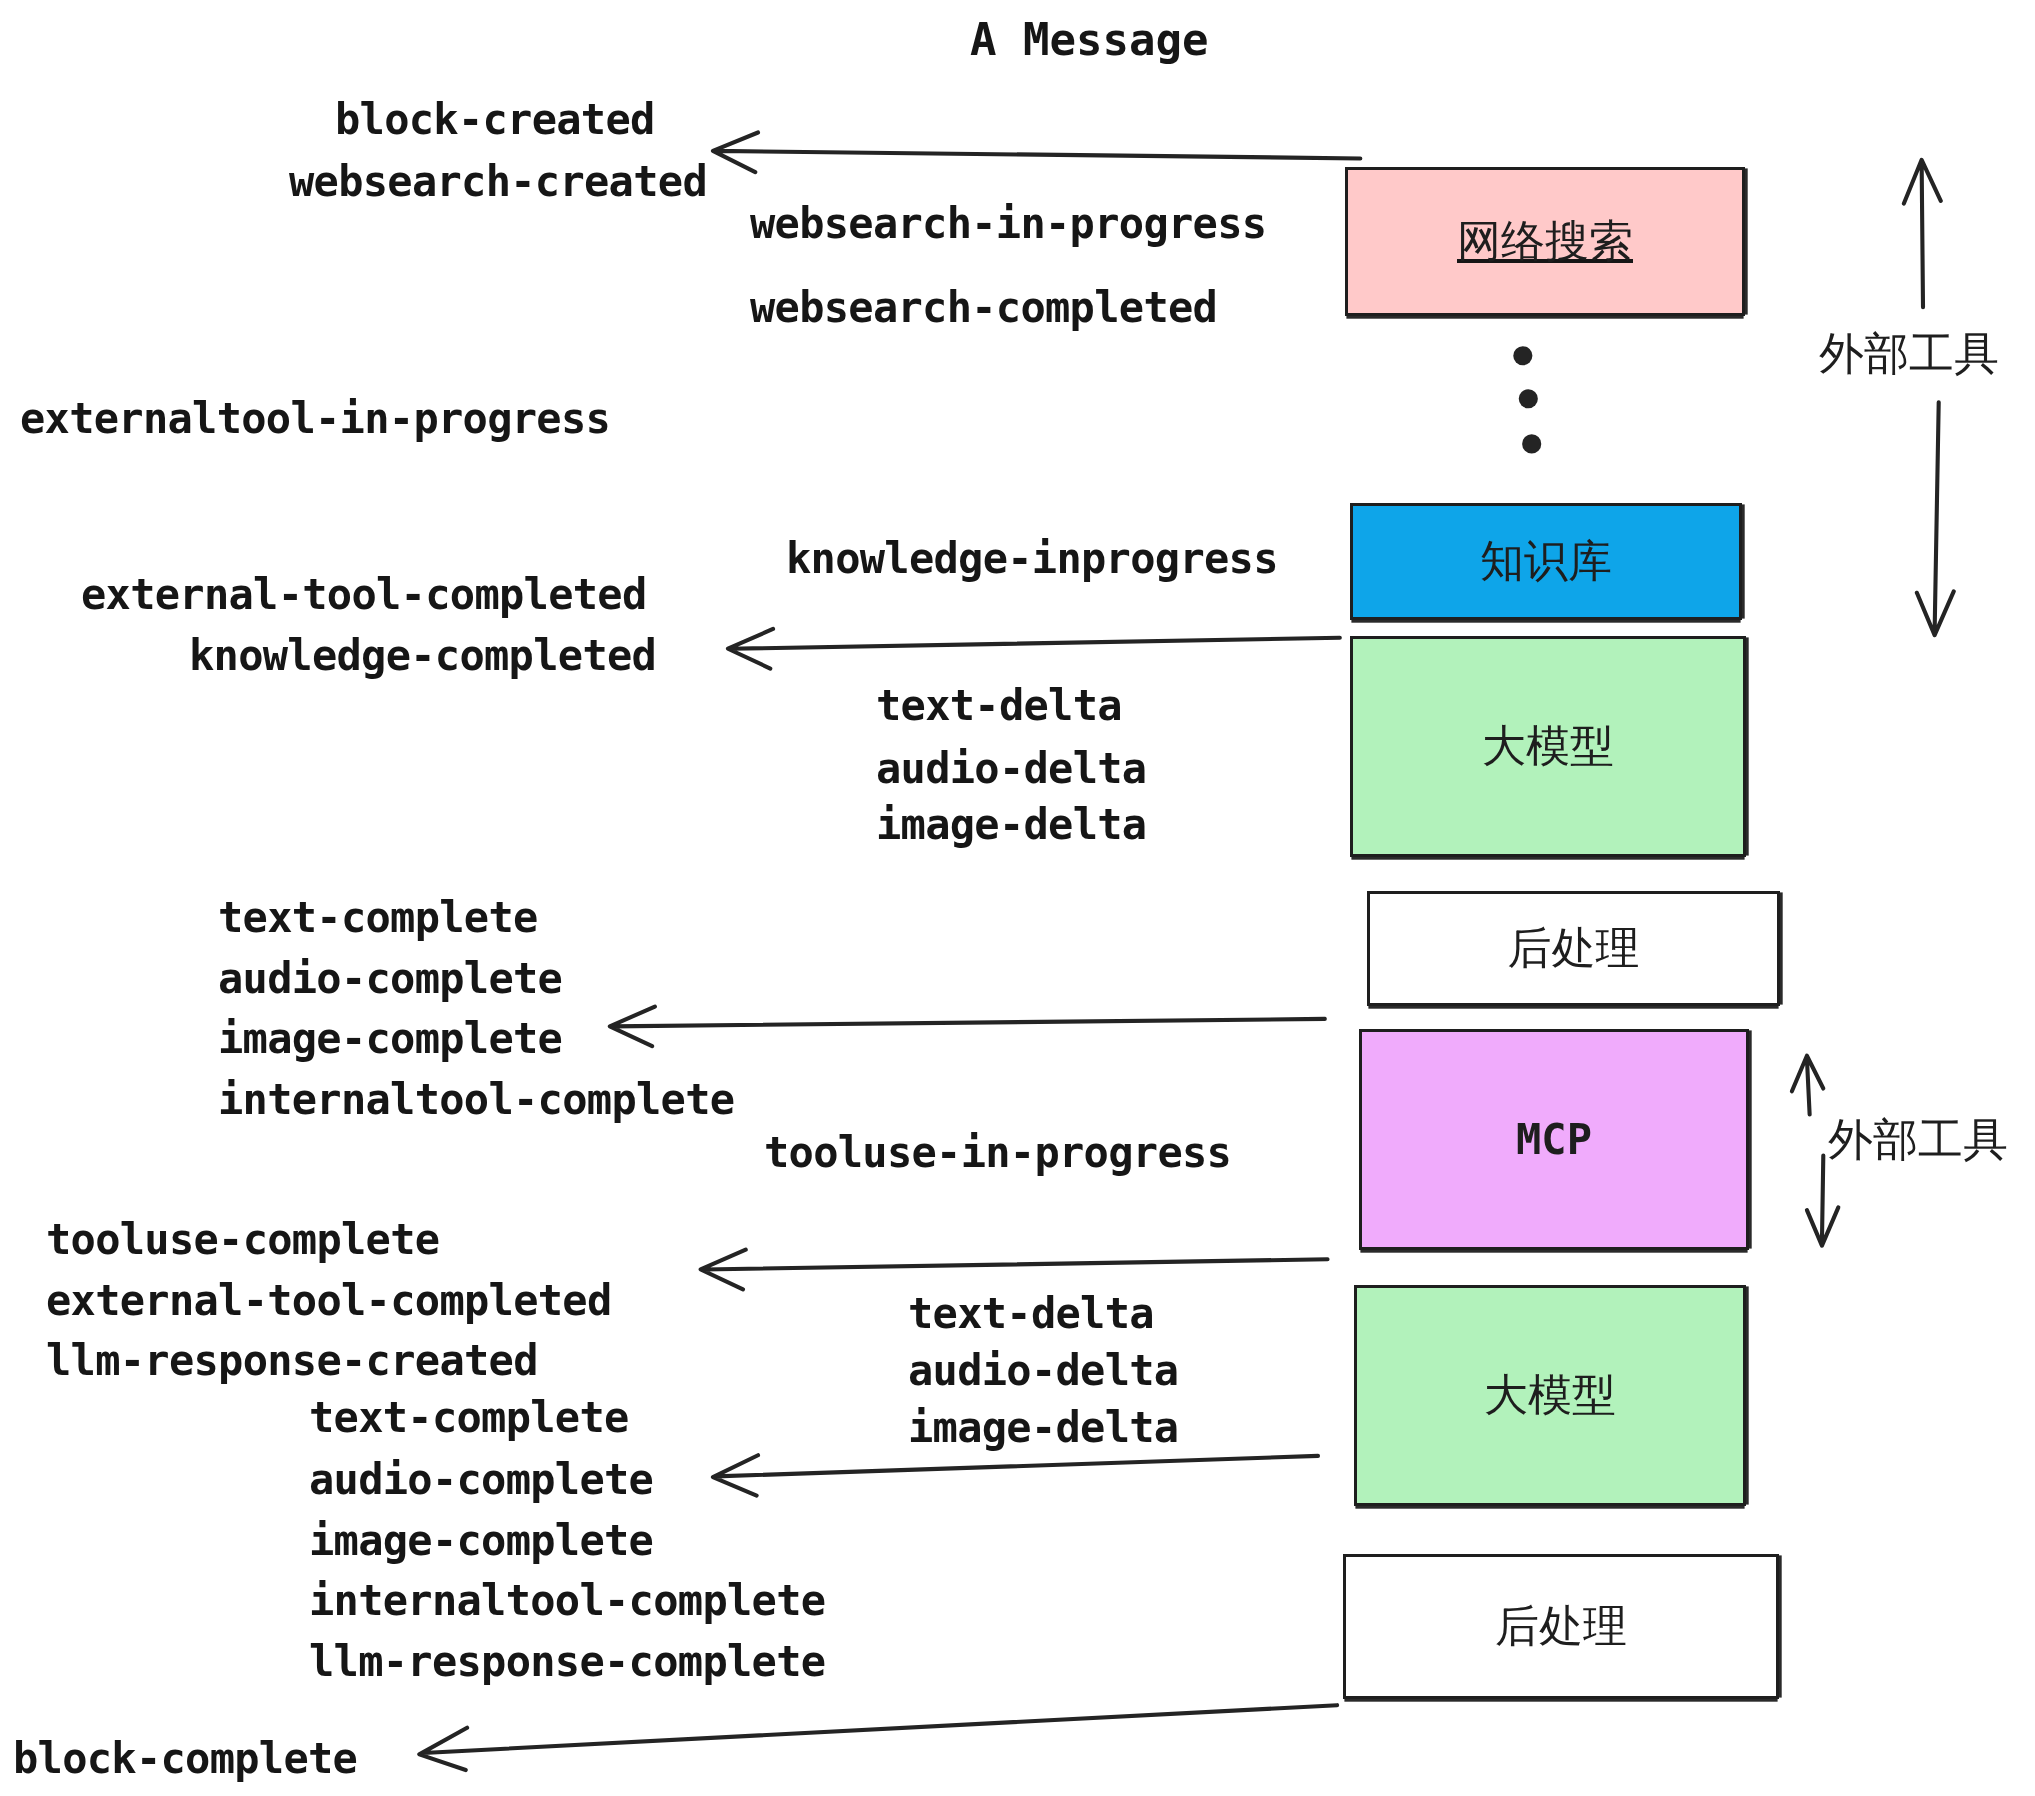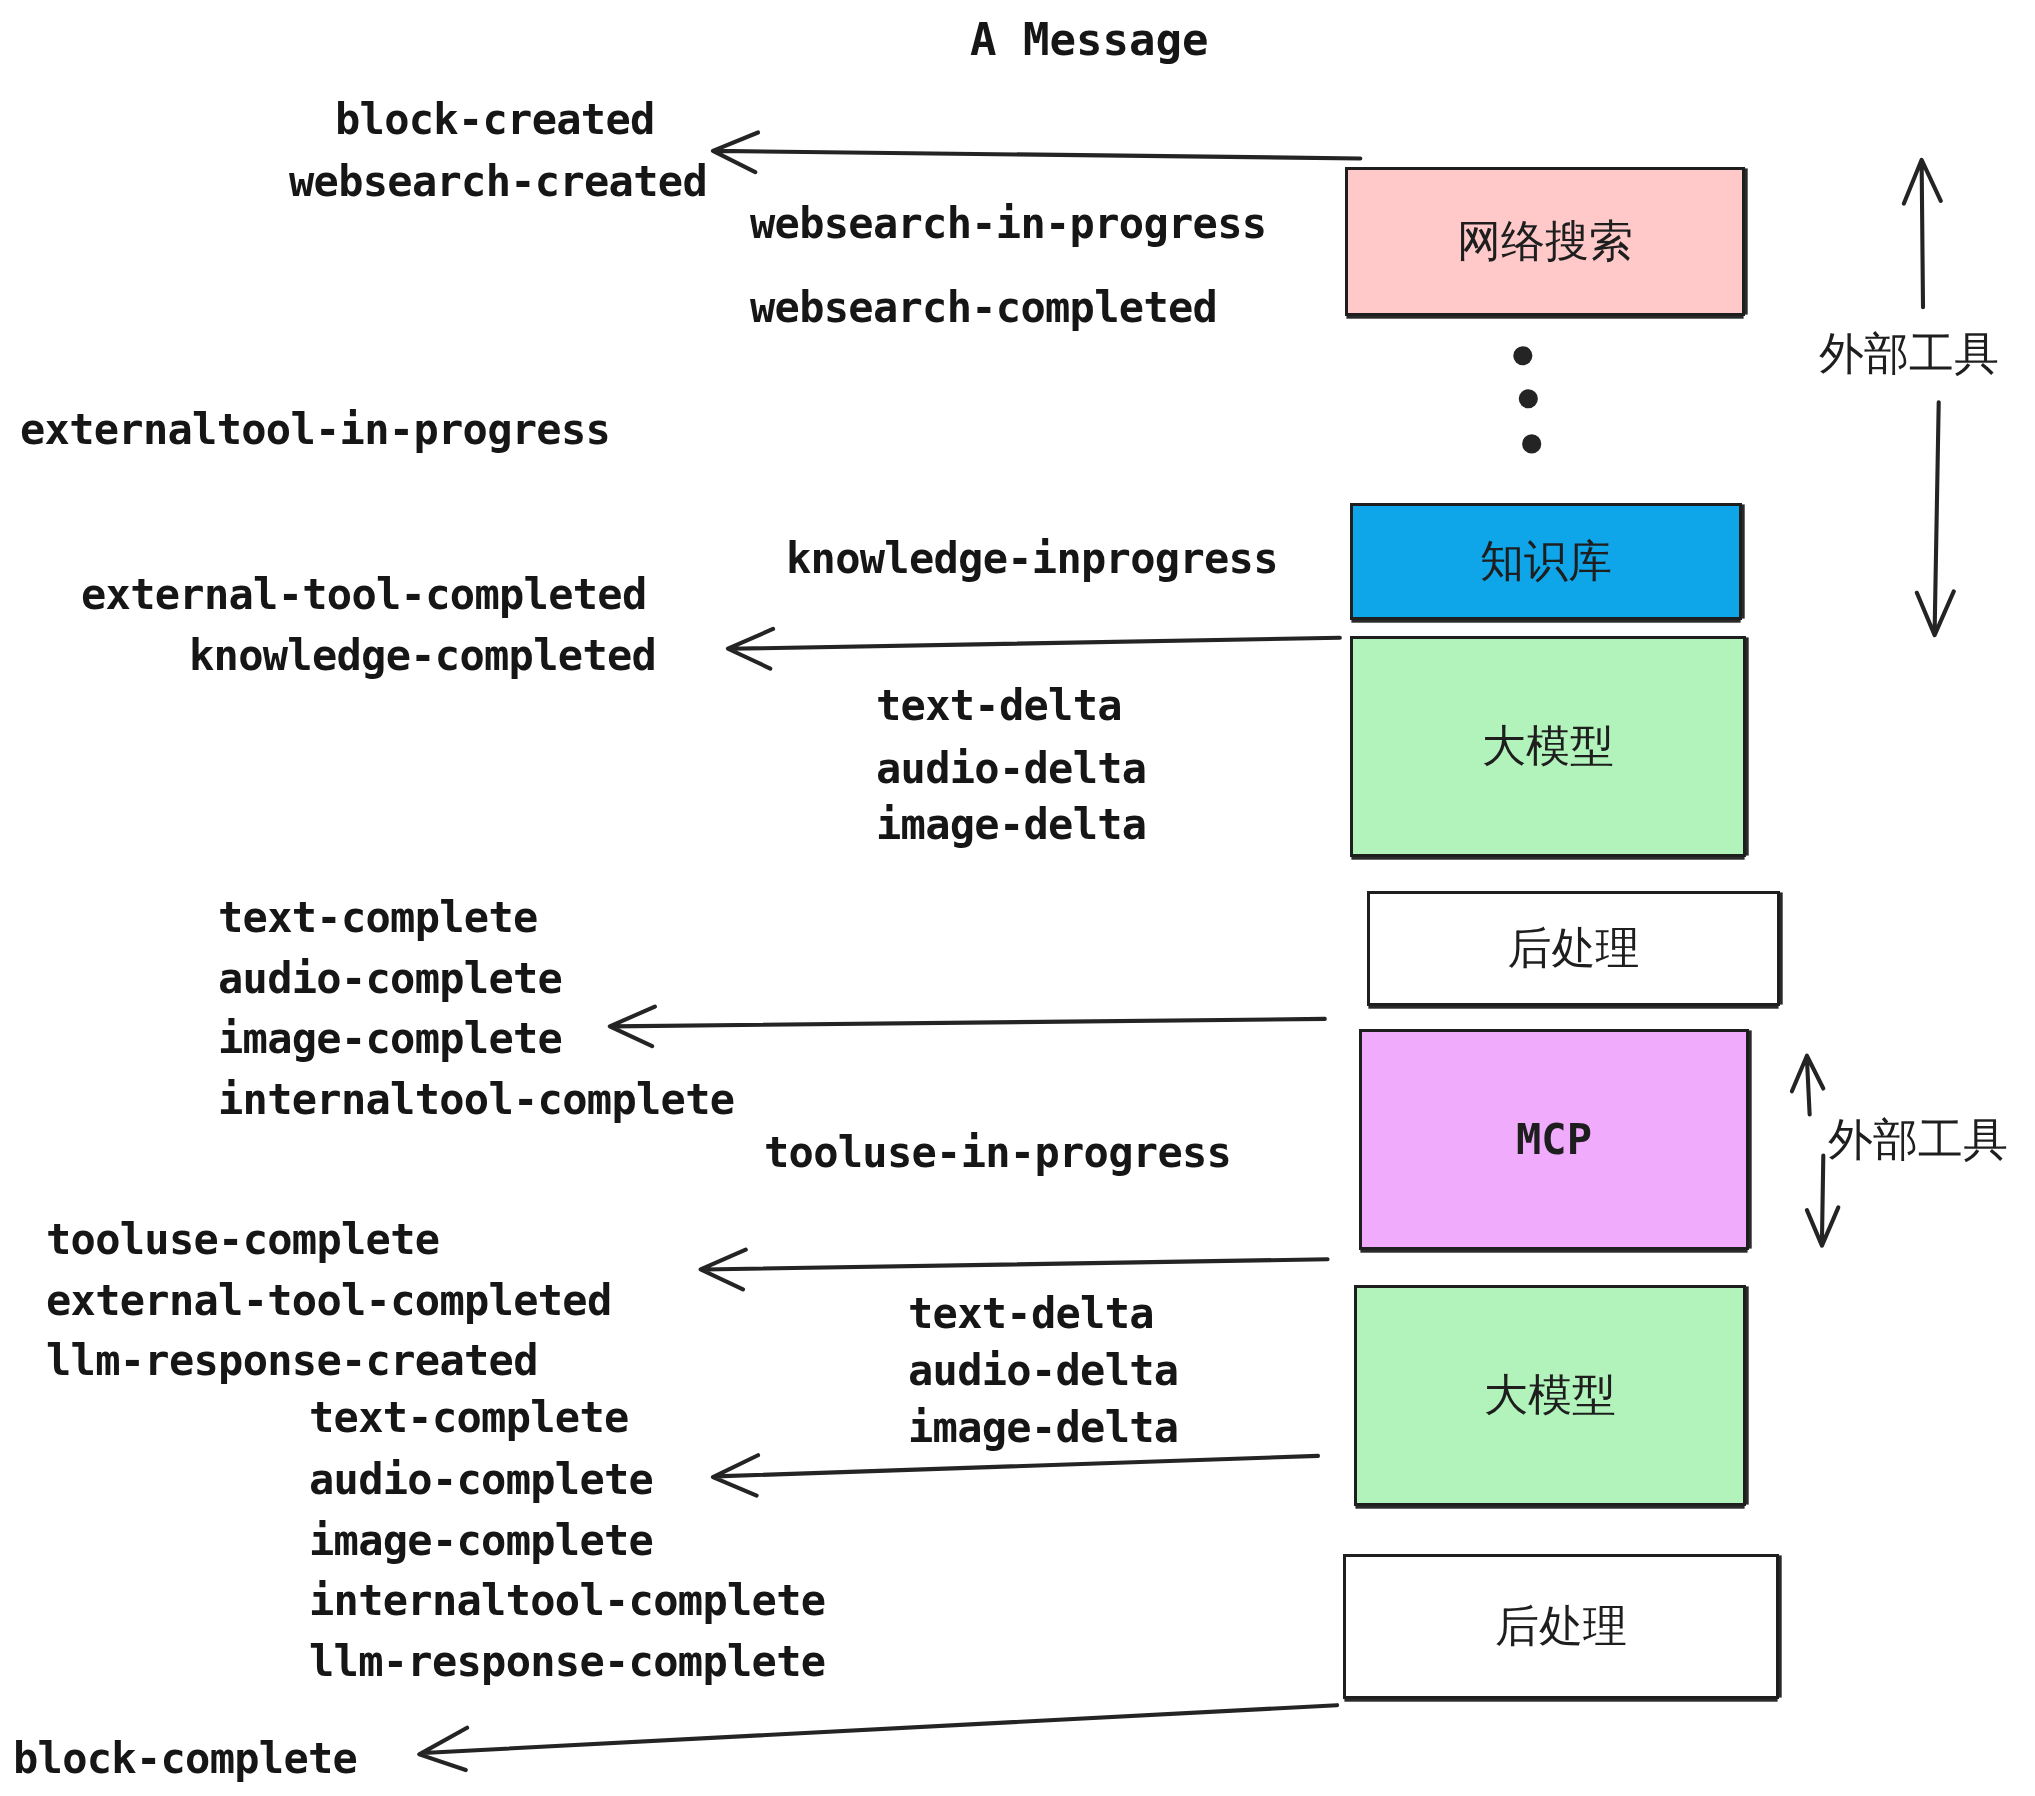--- a/index.html
+++ b/index.html
@@ -48,21 +48,21 @@
       <circle cx="2243" cy="650" r="14"></circle>
     </g>
   </svg>
 
   <div class="title" style="left:970px;top:12.3px;">A Message</div>
 
   <div class="mono-label" style="left:307px;top:92px;margin-left:28px;">block-created</div>
   <div class="mono-label" style="left:289px;top:154px;">websearch-created</div>
   <div class="mono-label" style="left:750px;top:196px;">websearch-in-progress</div>
   <div class="mono-label" style="left:750px;top:280px;">websearch-completed</div>
-  <div class="mono-label" style="left:20px;top:402px;">externaltool-in-progress</div>
+  <div class="mono-label" style="left:20px;top:391px;">externaltool-in-progress</div>
   <div class="mono-label" style="left:768px;top:531px;margin-left:18px;">knowledge-inprogress</div>
   <div class="mono-label" style="left:81px;top:567px;">external-tool-completed</div>
   <div class="mono-label" style="left:189px;top:628px;">knowledge-completed</div>
 
   <div class="mono-label" style="left:876px;top:678px;">text-delta</div>
   <div class="mono-label" style="left:876px;top:741px;">audio-delta</div>
   <div class="mono-label" style="left:876px;top:797px;">image-delta</div>
 
   <div class="mono-label" style="left:218px;top:890px;">text-complete</div>
   <div class="mono-label" style="left:218px;top:951px;">audio-complete</div>
@@ -79,21 +79,21 @@
   <div class="mono-label" style="left:908px;top:1400px;">image-delta</div>
 
   <div class="mono-label" style="left:309px;top:1390px;">text-complete</div>
   <div class="mono-label" style="left:309px;top:1452px;">audio-complete</div>
   <div class="mono-label" style="left:309px;top:1513px;">image-complete</div>
   <div class="mono-label" style="left:309px;top:1573px;">internaltool-complete</div>
   <div class="mono-label" style="left:309px;top:1634px;">llm-response-complete</div>
 
   <div class="mono-label" style="left:13px;top:1722px;margin-top:9px;">block-complete</div>
 
-  <div class="box" style="left: 1345px; top: 167px; width: 400px; height: 149px; background: rgb(255, 201, 201);">
+  <div class="box" style="left: 1345px; top: 167px; width: 400px; height: 149px; background: rgb(255, 201, 201); text-decoration: underline;">
     <span class="cn">网络搜索</span>
   </div>
 
   <div class="box" style="left: 1350px; top: 503px; width: 392px; height: 117px; background: #0ea5e9;">
     <span class="cn">知识库</span>
   </div>
 
   <div class="box" style="left: 1350px; top: 636px; width: 396px; height: 221px; background: rgb(178, 242, 187);">
     <span class="cn">大模型</span>
   </div>

